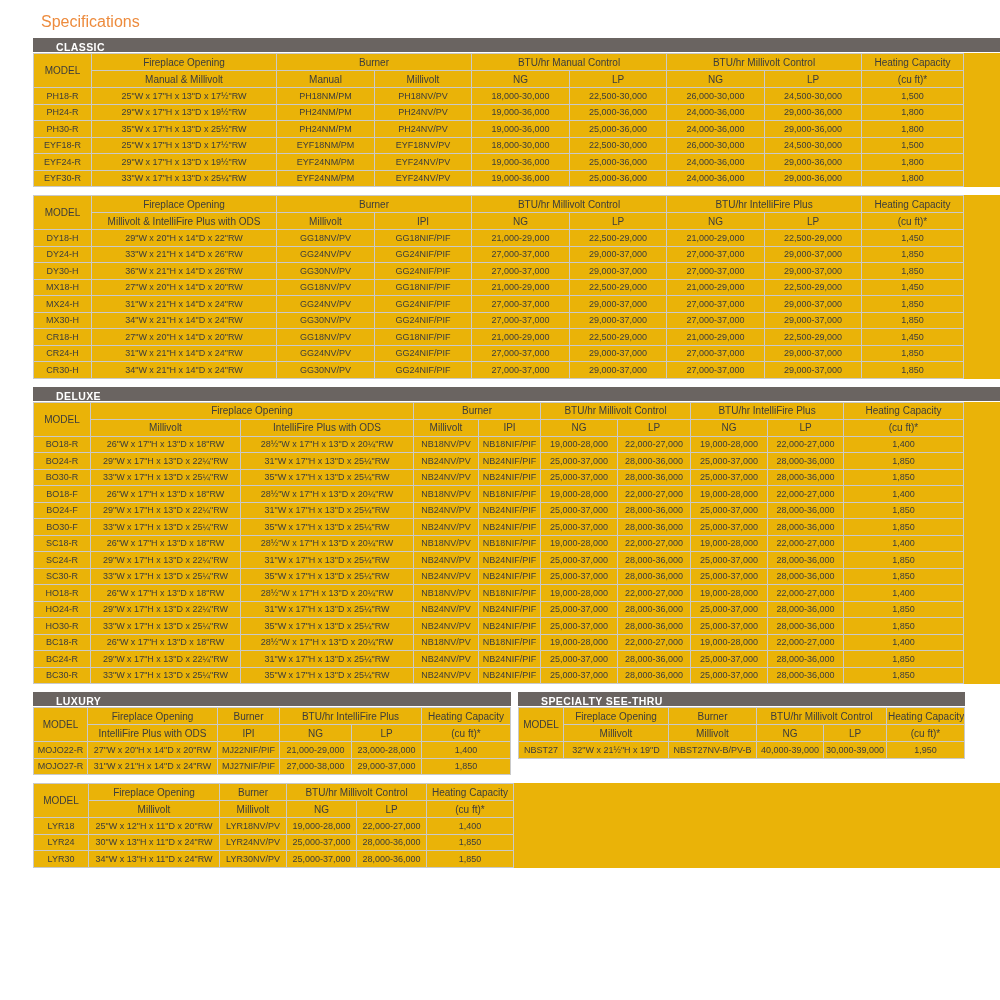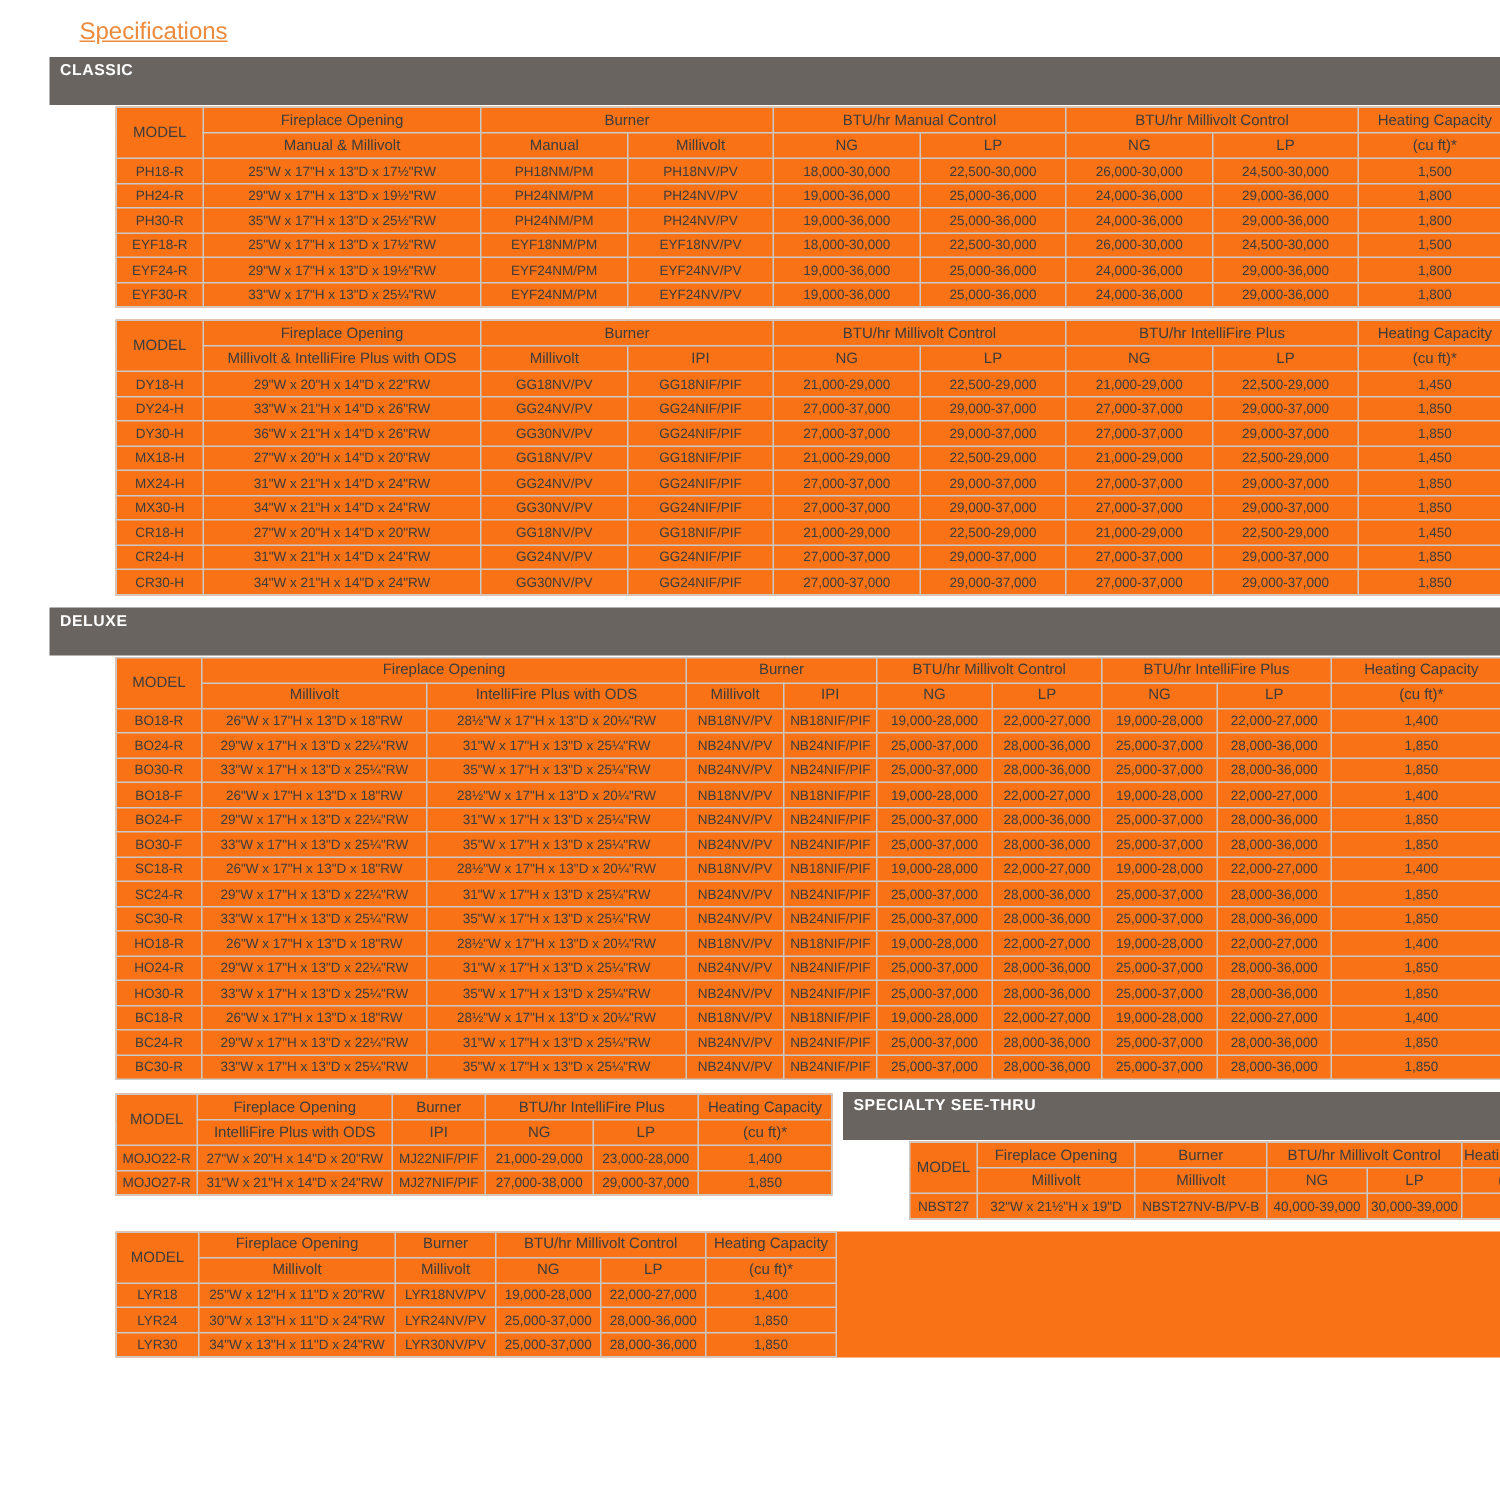--- a/index.html
+++ b/index.html
@@ -1,24 +1,24 @@
 <!DOCTYPE html>
 <html><head>
 <meta charset="utf-8">
 <style>
   * { margin: 0; padding: 0; box-sizing: border-box; }
   html, body { width: 1000px; background: #ffffff; font-family: "Liberation Sans", sans-serif; }
   .page { width: 1000px; height: 1000px; position: relative; padding: 13px 0 0 33px; }
-  .page-title { font-size: 16px; font-weight: 400; color: #ED8B3D; margin-left: 20px; margin-bottom: 7px; text-decoration: underline; }
+  .page-title { font-size: 16px; font-weight: 400; color: #ED8B3D; margin-left: 8px; margin-bottom: 7px; }
   .spec-section { margin-bottom: 8px; }
   .section-bar {
-    background: #6A6461; color: #ffffff; height: 32px; line-height: 18px;
-    font-size: 10.5px; font-weight: 600; letter-spacing: 0.4px; padding-left: 7px;
+    background: #6A6461; color: #ffffff; height: 14px; line-height: 18px;
+    font-size: 10.5px; font-weight: 600; letter-spacing: 0.4px; padding-left: 23px;
   }
-  .tbl-host { background: #f97316; margin-left: 44px; }
+  .tbl-host { background: #eab308; }
   table.spec-table { border-collapse: collapse; table-layout: fixed; margin-top: 1px; }
   table.spec-table th, table.spec-table td {
     border: 1px solid #c9c9c9; text-align: center; vertical-align: middle;
     white-space: nowrap; overflow: hidden; padding: 0 1px;
   }
   table.spec-table th { font-size: 10px; font-weight: 400; color: #3c3c3c; height: 17px; }
   table.spec-table td { font-size: 9px; color: #3c3c3c; height: 16.5px; }
   .side-by-side { display: flex; gap: 7px; margin-bottom: 8px; align-items: flex-start; }
   .side-by-side .spec-section { margin-bottom: 0; }
   .footnote {
@@ -496,20 +496,21 @@
               <td>28,000-36,000</td>
               <td>1,850</td>
             </tr>
           </tbody>
         </table>
       </div>
   </section>
 
   <div class="side-by-side">
     <section class="spec-section">
+      <div class="section-bar">LUXURY</div>
       <div class="tbl-host">
           <table class="spec-table" style="width: 477px;">
             <colgroup>
               <col style="width: 54px;">
               <col style="width: 130px;">
               <col style="width: 62px;">
               <col style="width: 72px;">
               <col style="width: 70px;">
               <col style="width: 89px;">
             </colgroup>

